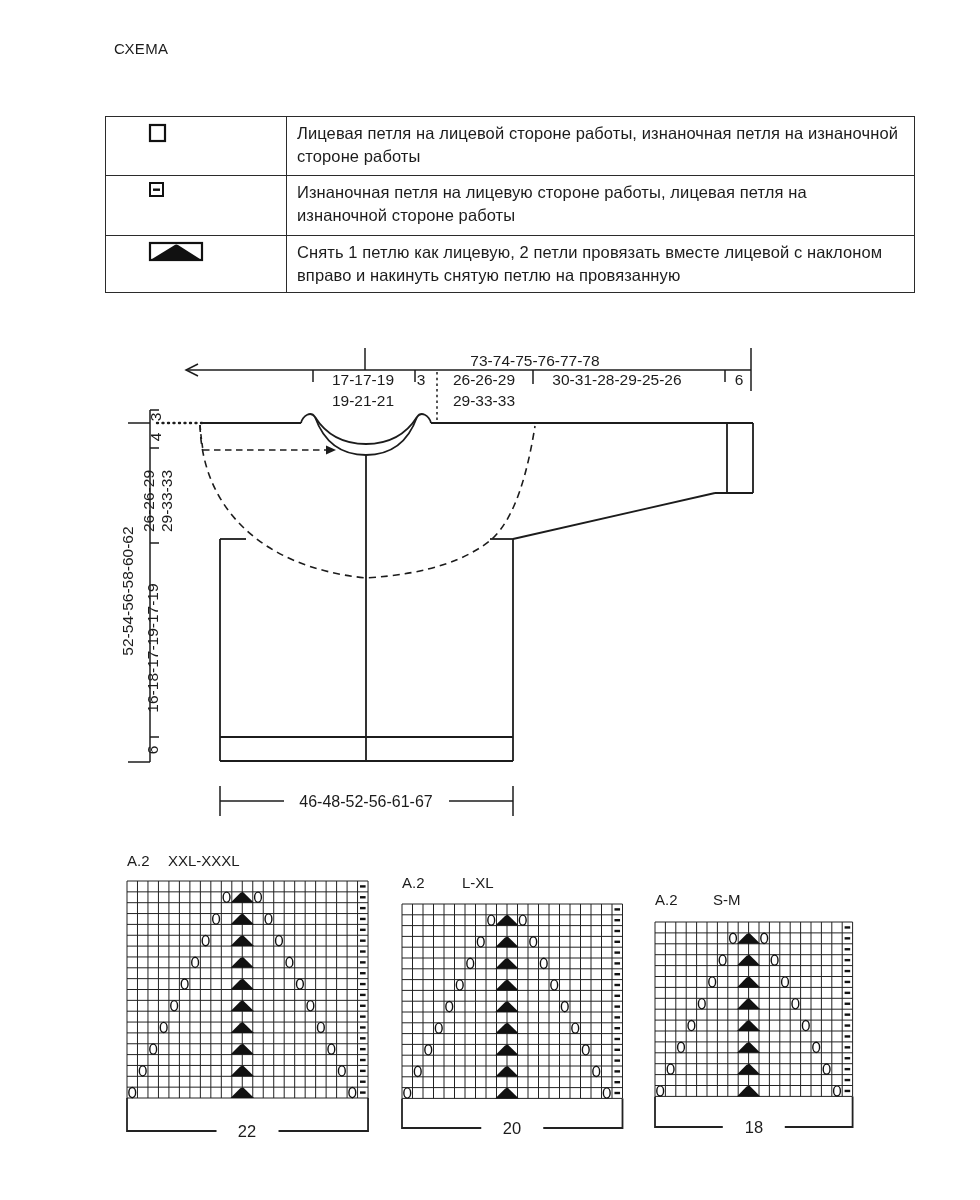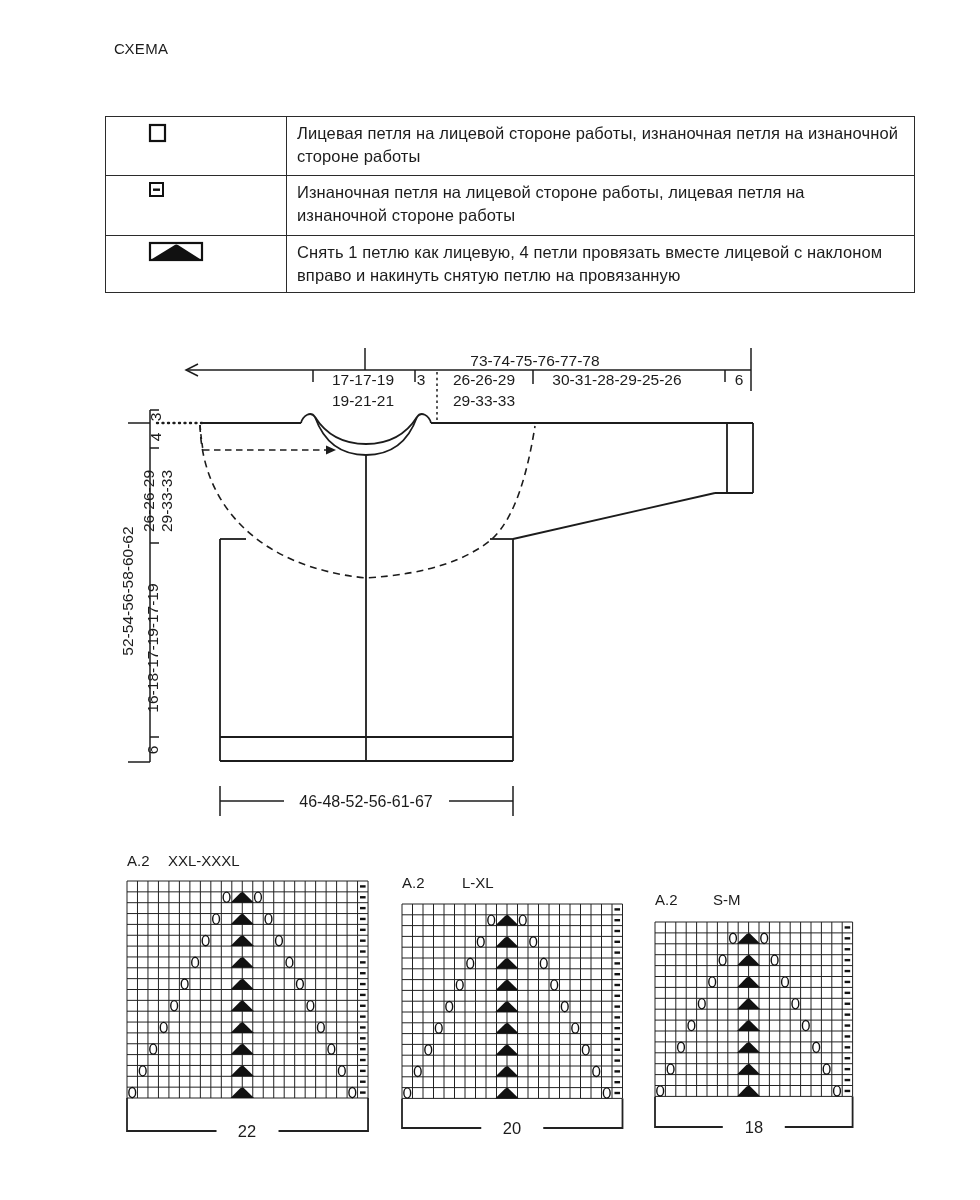--- a/index.html
+++ b/index.html
@@ -35,30 +35,30 @@
       </td>
       <td class="txt">Лицевая петля на лицевой стороне работы, изнаночная петля на изнаночной стороне работы</td>
     </tr>
     <tr class="r2">
       <td class="sym">
         <svg width="24" height="20">
           <rect x="2" y="2" width="13" height="13" fill="none" stroke="#111" stroke-width="2"></rect>
           <rect x="5" y="7.5" width="7" height="2.4" fill="#111"></rect>
         </svg>
       </td>
-      <td class="txt">Изнаночная петля на лицевой стороне работы, лицевая петля на изнаночной стороне работы</td>
+      <td class="txt">Изнаночная петля на лицевую стороне работы, лицевая петля на изнаночной стороне работы</td>
     </tr>
     <tr class="r4">
       <td class="sym">
         <svg width="60" height="22">
           <rect x="2" y="2" width="52" height="17" fill="none" stroke="#111" stroke-width="2.2"></rect>
           <path d="M4,18 L52,18 L30,4 Q28,3 26,4.5 Z" fill="#111"></path>
         </svg>
       </td>
-      <td class="txt">Снять 1 петлю как лицевую, 4 петли провязать вместе лицевой с наклоном вправо и накинуть снятую петлю на провязанную</td>
+      <td class="txt">Снять 1 петлю как лицевую, 2 петли провязать вместе лицевой с наклоном вправо и накинуть снятую петлю на провязанную</td>
     </tr>
   </tbody>
     </table>
 
   <svg id="diagram" width="980" height="1200" viewBox="0 0 980 1200">
 
     <g stroke="#1c1c1c" stroke-width="1.5" fill="none">
       <line x1="186" y1="370" x2="751" y2="370"></line>
       <polyline points="198,364 186,370 198,376"></polyline>
       <line x1="313" y1="370" x2="313" y2="382"></line>

